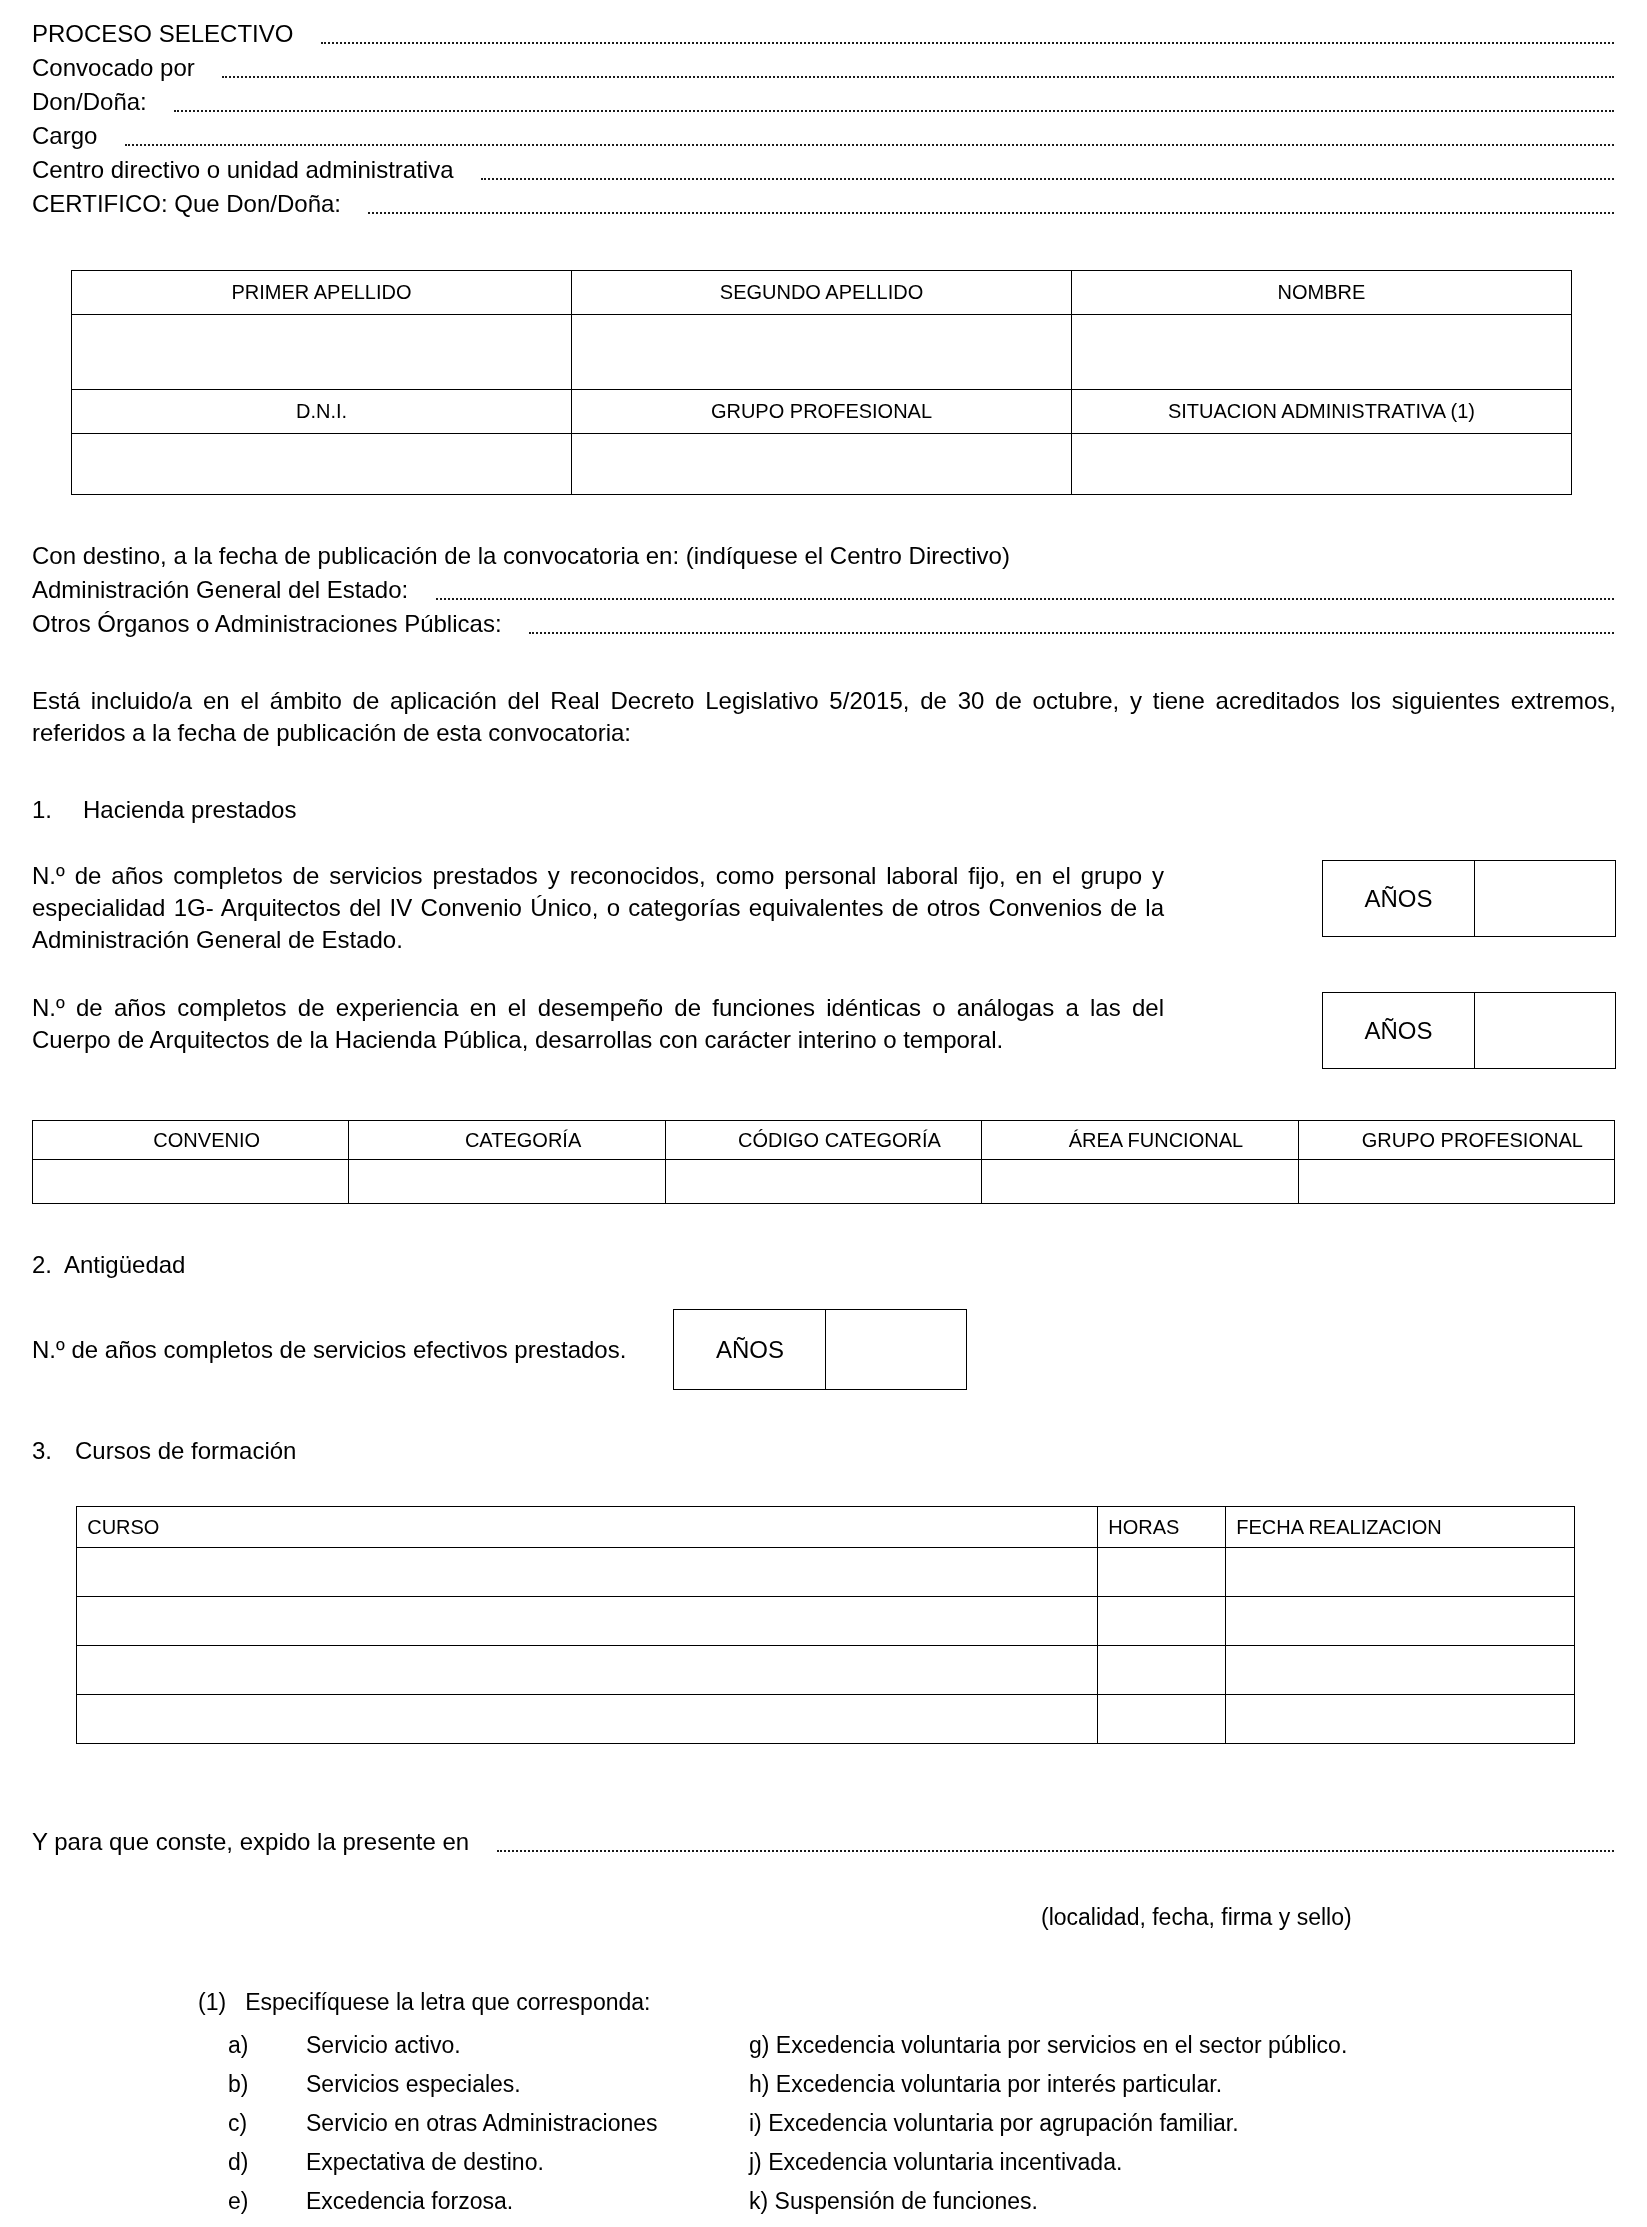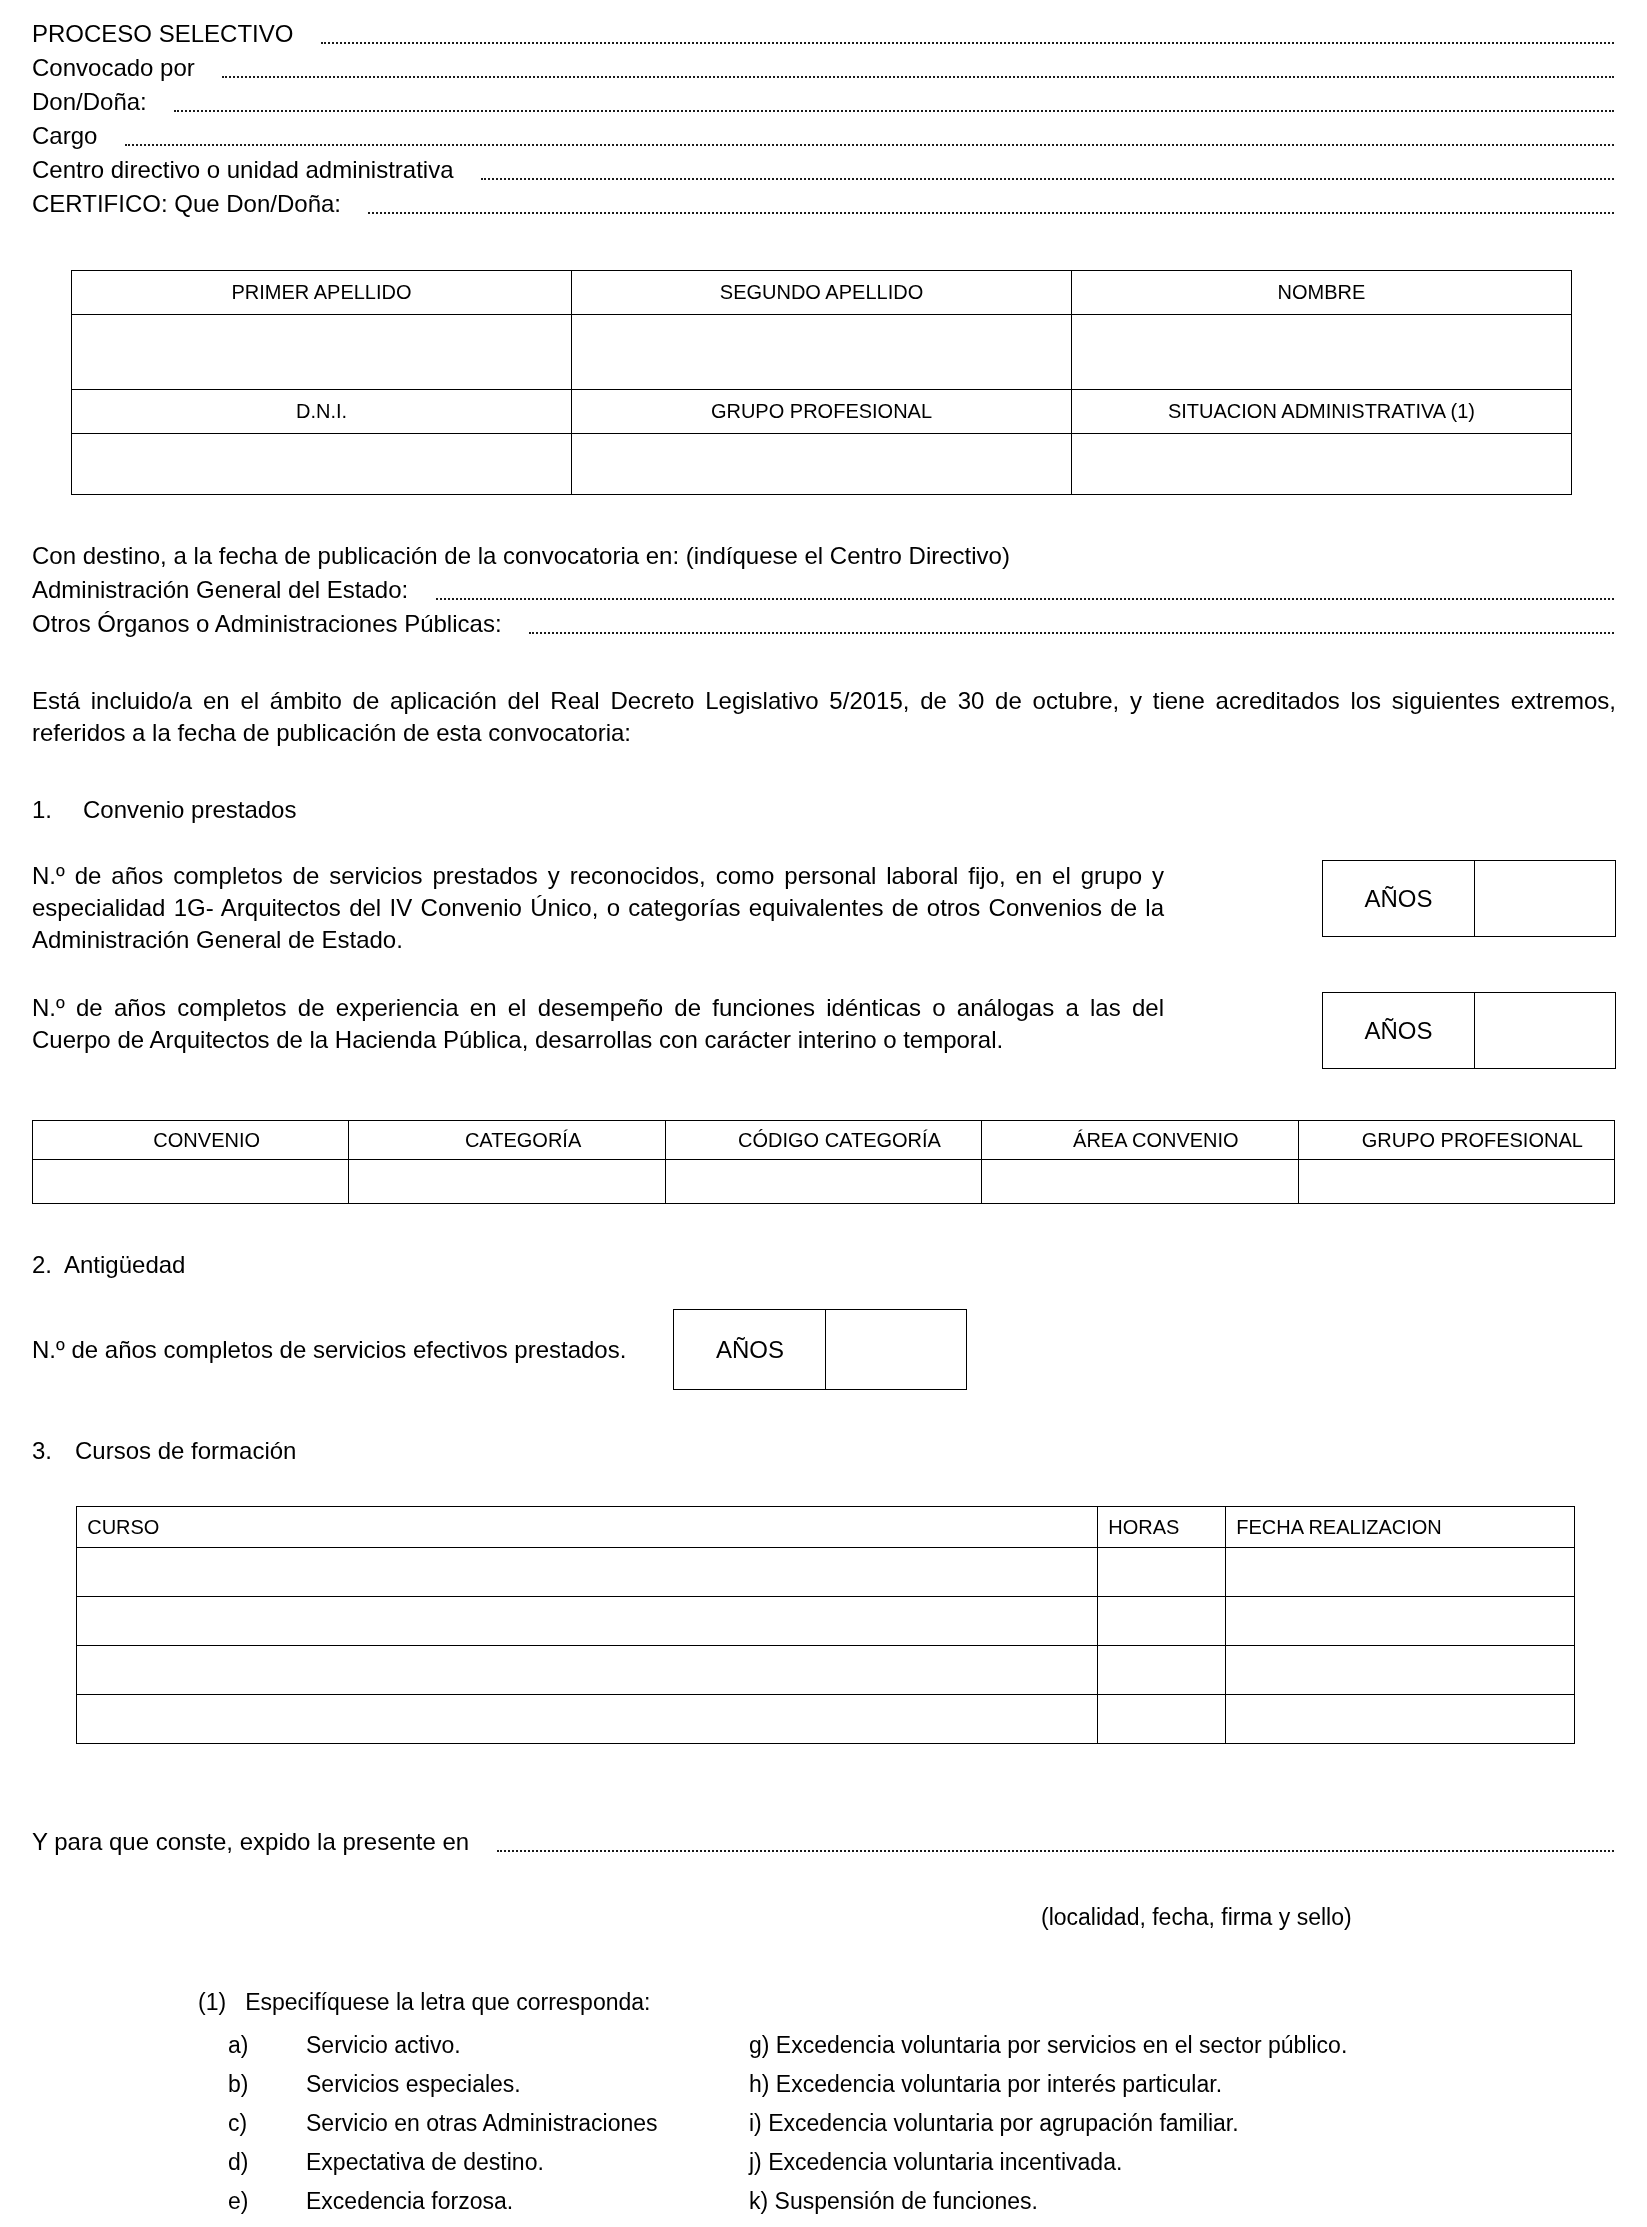--- a/index.html
+++ b/index.html
@@ -138,21 +138,21 @@
     </div>
     <div class="dotline">
       <span class="lbl">Otros Órganos o Administraciones Públicas:</span>
       <span class="dots"></span>
     </div>
   </div>
 
   <div class="block para">Está incluido/a en el ámbito de aplicación del Real Decreto Legislativo 5/2015, de 30 de octubre, y tiene acreditados los siguientes extremos, referidos a la fecha de publicación de esta convocatoria:</div>
 
   <div class="sec-title">
-    <span class="num num1">1.</span><span>Convenio prestados</span>
+    <span class="num num1">1.</span><span>Hacienda prestados</span>
   </div>
 
   <div class="item-row">
     <p class="para">N.º de años completos de servicios prestados y reconocidos, como personal laboral fijo, en el grupo y especialidad 1G- Arquitectos del IV Convenio Único, o categorías equivalentes de otros Convenios de la Administración General de Estado.</p>
     <div class="anos-box box-right">
       <div class="anos-label">AÑOS</div>
       <div class="anos-value"></div>
     </div>
   </div>
 
@@ -163,21 +163,21 @@
       <div class="anos-value"></div>
     </div>
   </div>
 
   <table class="conv-table">
     <tbody>
         <tr class="hrow">
       <td>CONVENIO</td>
       <td>CATEGORÍA</td>
       <td>CÓDIGO CATEGORÍA</td>
-      <td>ÁREA CONVENIO</td>
+      <td>ÁREA FUNCIONAL</td>
       <td>GRUPO PROFESIONAL</td>
     </tr>
     <tr class="brow">
       <td></td>
       <td></td>
       <td></td>
       <td></td>
       <td></td>
     </tr>
   </tbody>

